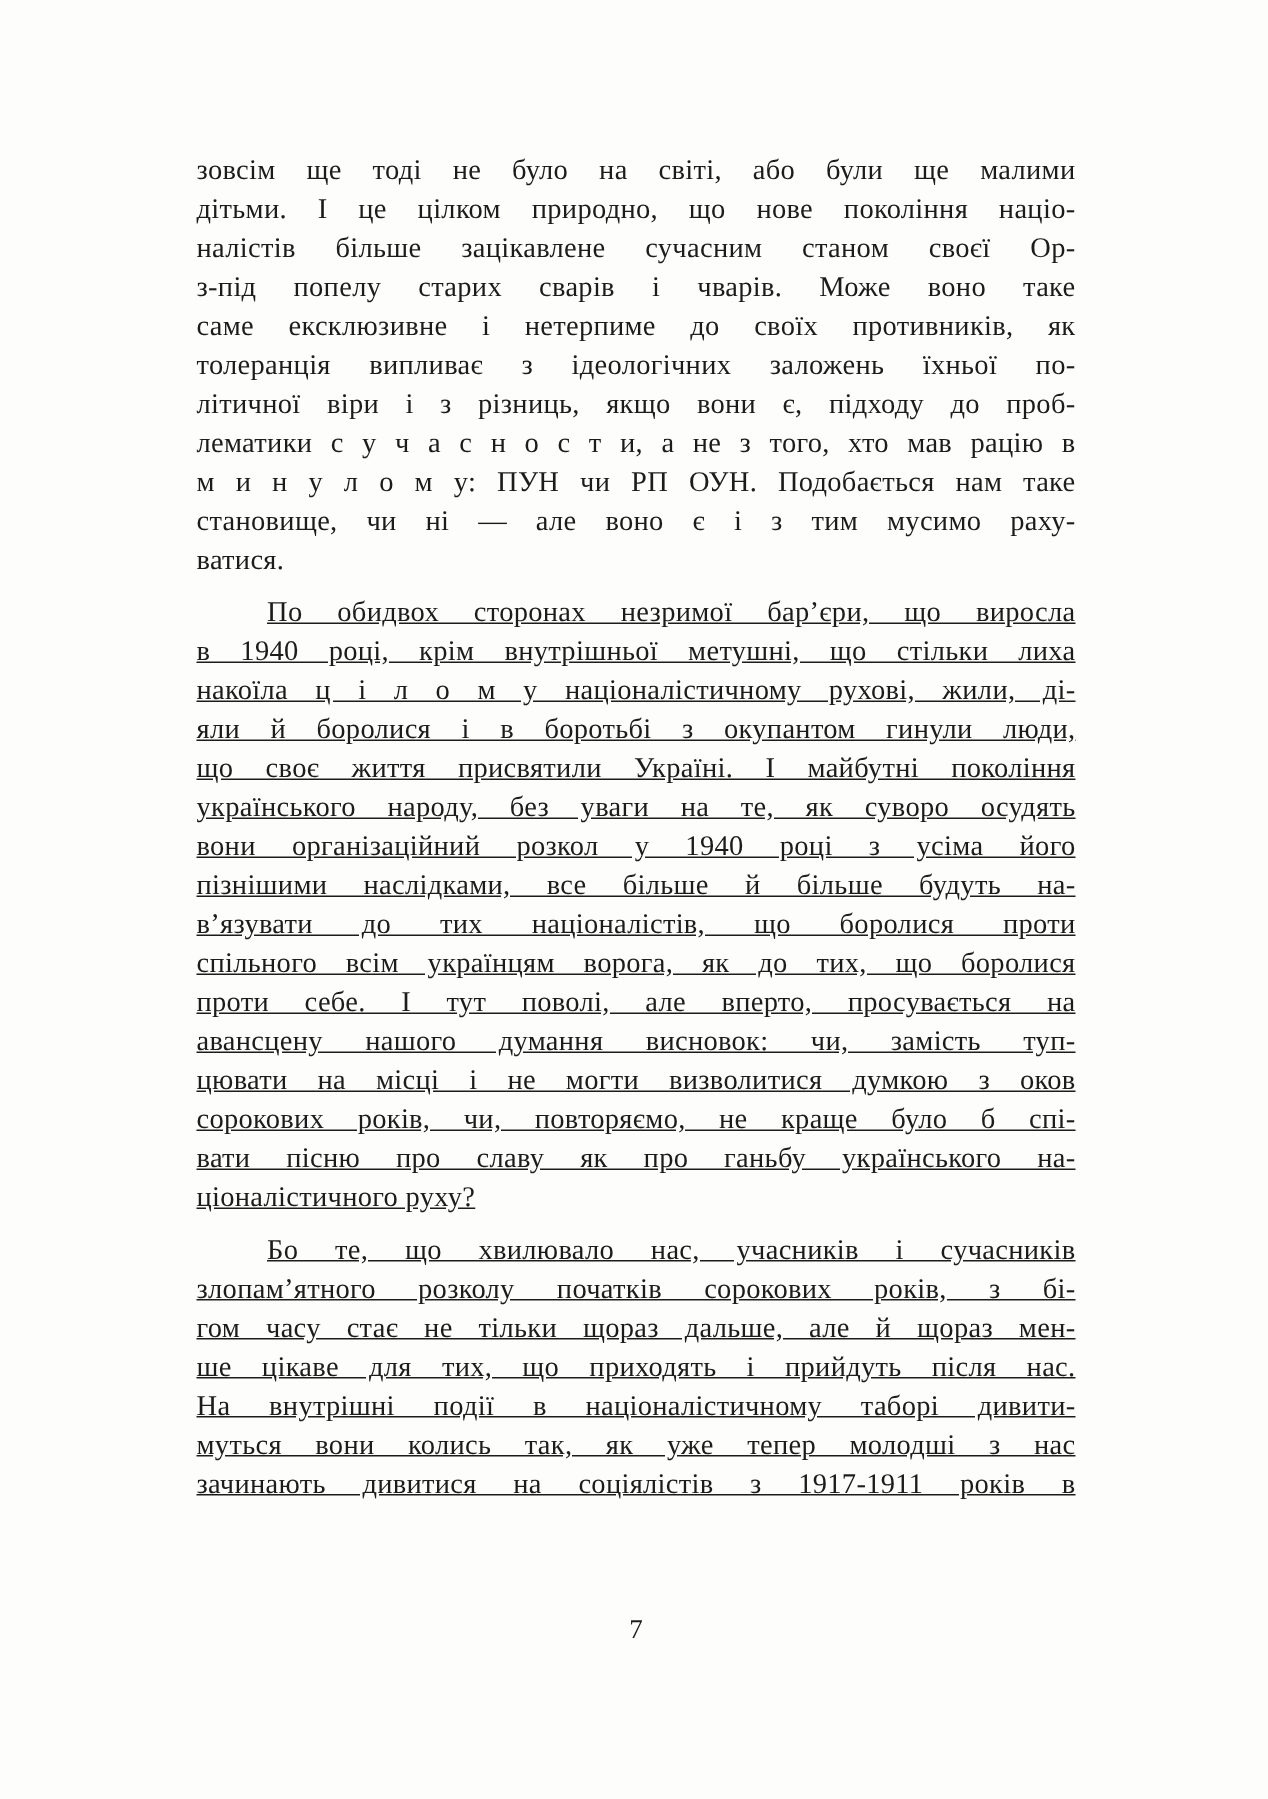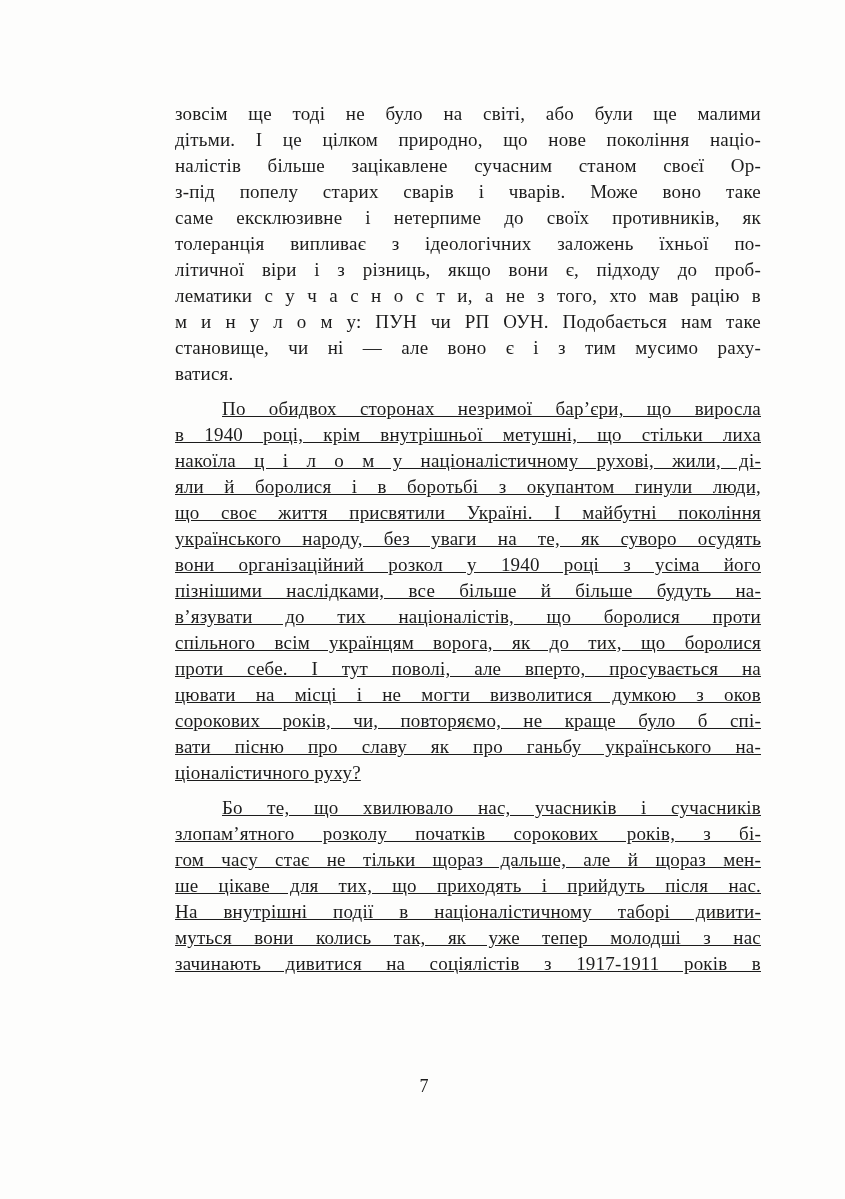--- a/index.html
+++ b/index.html
@@ -21,21 +21,20 @@
   }
   .page{
     position:absolute;
     inset:0;
   }
   .text-block{
     position:absolute;
     left:131px;
     top:101px;
     width:586px;
-    margin-left:44px;
   }
   .paragraph{
     margin:0;
   }
   .paragraph + .paragraph{
     margin-top:9px;
     text-decoration:underline;
   }
   .line{
     font-size:19px;
@@ -84,20 +83,21 @@
         <div class="line">в 1940 році, крім внутрішньої метушні, що стільки лиха</div>
         <div class="line">накоїла ц і л о м у націоналістичному рухові, жили, ді-</div>
         <div class="line">яли й боролися і в боротьбі з окупантом гинули люди,</div>
         <div class="line">що своє життя присвятили Україні. І майбутні покоління</div>
         <div class="line">українського народу, без уваги на те, як суворо осудять</div>
         <div class="line">вони організаційний розкол у 1940 році з усіма його</div>
         <div class="line">пізнішими наслідками, все більше й більше будуть на-</div>
         <div class="line">в’язувати до тих націоналістів, що боролися проти</div>
         <div class="line">спільного всім українцям ворога, як до тих, що боролися</div>
         <div class="line">проти себе. І тут поволі, але вперто, просувається на</div>
+        <div class="line">авансцену нашого думання висновок: чи, замість туп-</div>
         <div class="line">цювати на місці і не могти визволитися думкою з оков</div>
         <div class="line">сорокових років, чи, повторяємо, не краще було б спі-</div>
         <div class="line">вати пісню про славу як про ганьбу українського на-</div>
         <div class="line para-end">ціоналістичного руху?</div>
       </div>
       <div class="paragraph indent">
         <div class="line first">Бо те, що хвилювало нас, учасників і сучасників</div>
         <div class="line">злопам’ятного розколу початків сорокових років, з бі-</div>
         <div class="line">гом часу стає не тільки щораз дальше, але й щораз мен-</div>
         <div class="line">ше цікаве для тих, що приходять і прийдуть після нас.</div>

